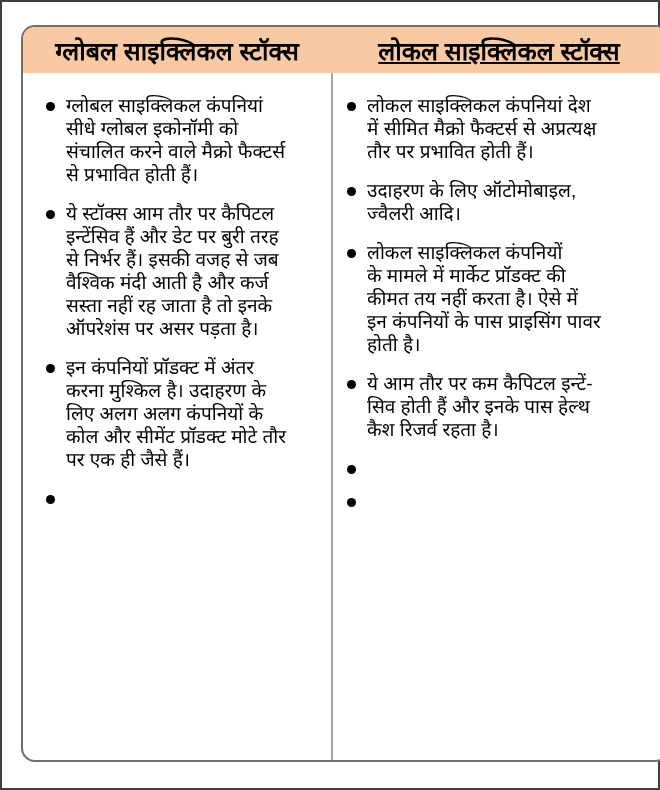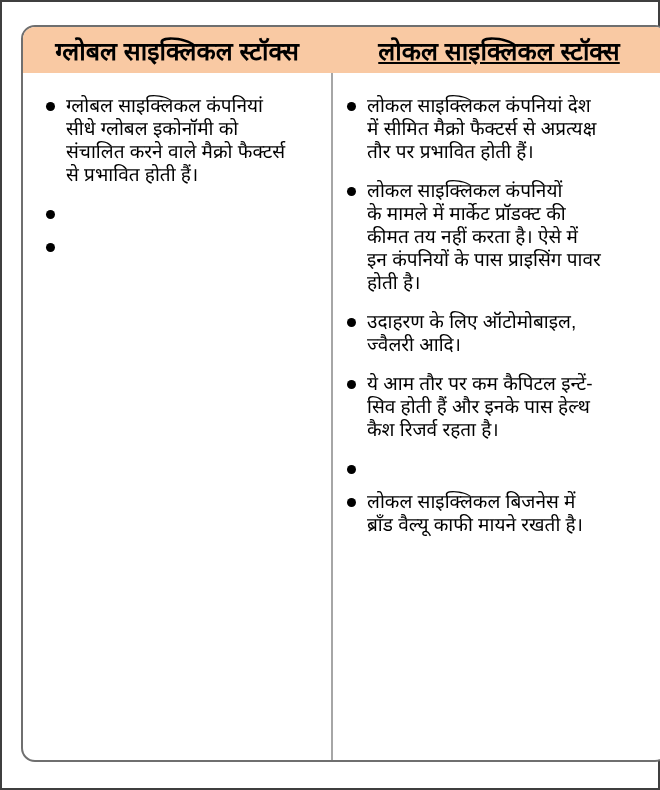--- a/index.html
+++ b/index.html
@@ -72,62 +72,74 @@
         <div class="bullet-list">
             <div class="bullet-item">
               <span class="dot"></span>
               <span class="bullet-text">ग्लोबल साइक्लिकल कंपनियां
 सीधे ग्लोबल इकोनॉमी को
 संचालित करने वाले मैक्रो फैक्टर्स
 से प्रभावित होती हैं।</span>
             </div>
             <div class="bullet-item">
               <span class="dot"></span>
+              <span class="bullet-text">ये स्टॉक्स आम तौर पर कैपिटल
+इन्टेंसिव हैं और डेट पर बुरी तरह
+से निर्भर हैं। इसकी वजह से जब
+वैश्विक मंदी आती है और कर्ज
+सस्ता नहीं रह जाता है तो इनके
+ऑपरेशंस पर असर पड़ता है।</span>
+            </div>
+            <div class="bullet-item">
+              <span class="dot"></span>
+              <span class="bullet-text">इन कंपनियों प्रॉडक्ट में अंतर
+करना मुश्किल है। उदाहरण के
+लिए अलग अलग कंपनियों के
+कोल और सीमेंट प्रॉडक्ट मोटे तौर
+पर एक ही जैसे हैं।</span>
             </div>
             <div class="bullet-item">
               <span class="dot"></span>
             </div>
           </div>
       </div>
 
       <div class="divider"></div>
 
       <div class="col right">
         <div class="bullet-list">
             <div class="bullet-item">
               <span class="dot"></span>
               <span class="bullet-text">लोकल साइक्लिकल कंपनियां देश
 में सीमित मैक्रो फैक्टर्स से अप्रत्यक्ष
 तौर पर प्रभावित होती हैं।</span>
             </div>
             <div class="bullet-item">
               <span class="dot"></span>
+              <span class="bullet-text">उदाहरण के लिए ऑटोमोबाइल,
+ज्वैलरी आदि।</span>
+            </div>
+            <div class="bullet-item">
+              <span class="dot"></span>
               <span class="bullet-text">लोकल साइक्लिकल कंपनियों
 के मामले में मार्केट प्रॉडक्ट की
 कीमत तय नहीं करता है। ऐसे में
 इन कंपनियों के पास प्राइसिंग पावर
 होती है।</span>
-            </div>
-            <div class="bullet-item">
-              <span class="dot"></span>
-              <span class="bullet-text">उदाहरण के लिए ऑटोमोबाइल,
-ज्वैलरी आदि।</span>
             </div>
             <div class="bullet-item">
               <span class="dot"></span>
               <span class="bullet-text">ये आम तौर पर कम कैपिटल इन्टें-
 सिव होती हैं और इनके पास हेल्थ
 कैश रिजर्व रहता है।</span>
             </div>
             <div class="bullet-item">
               <span class="dot"></span>
             </div>
             <div class="bullet-item">
               <span class="dot"></span>
-              <span class="bullet-text">लोकल साइक्लिकल बिजनेस में
-ब्रॉंड वैल्यू काफी मायने रखती है।</span>
             </div>
           </div>
       </div>
     </div>
 
   </div>
 </div>
 
 </body></html>

